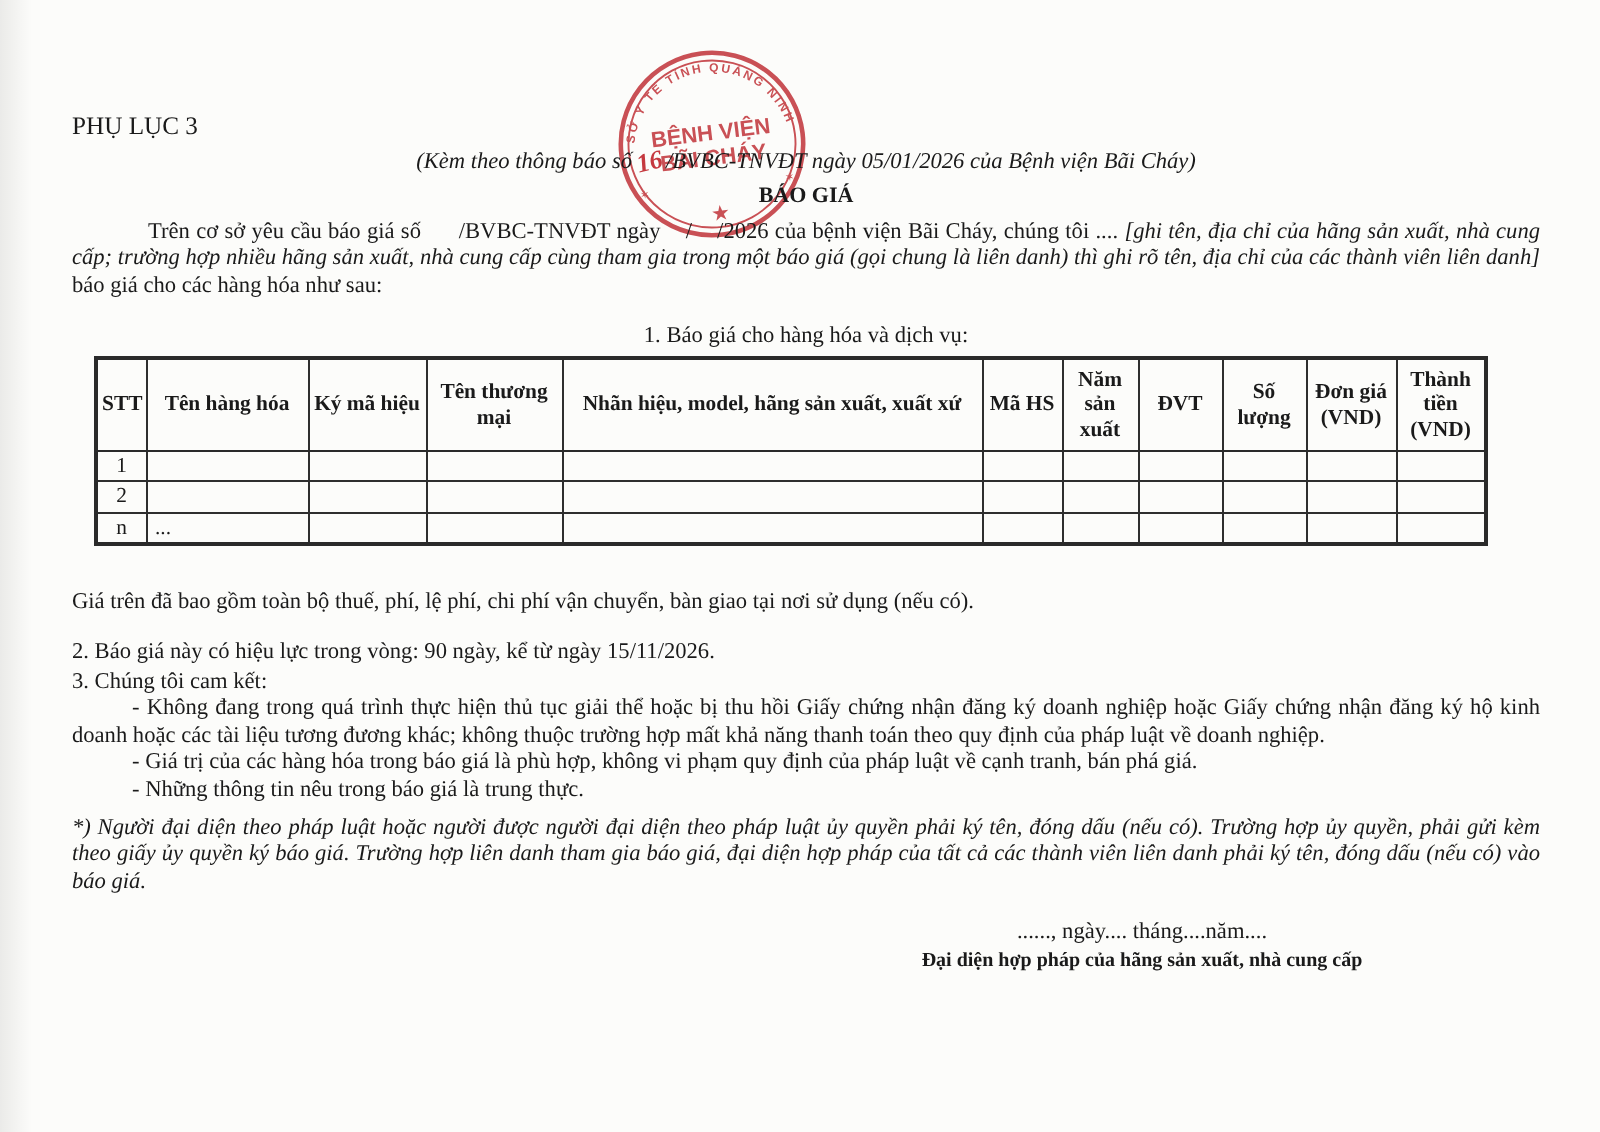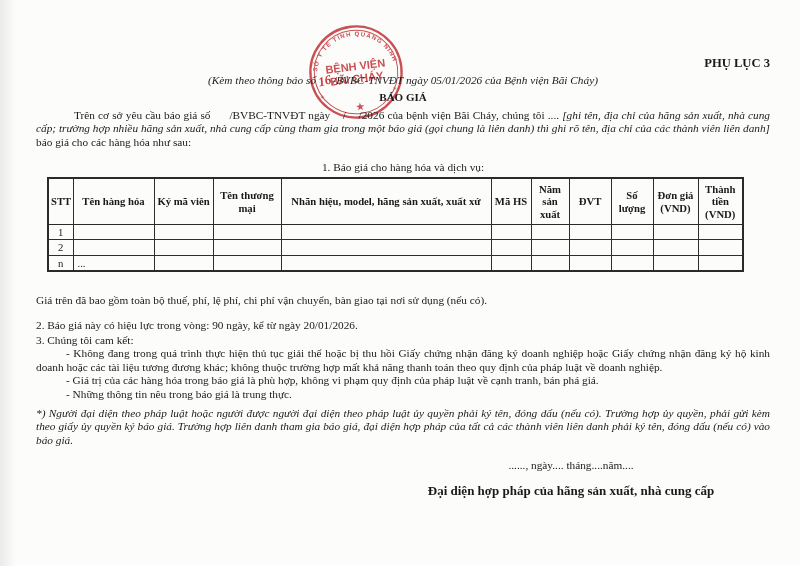--- a/index.html
+++ b/index.html
@@ -7,21 +7,21 @@
     width:800px;height:566px;position:relative;overflow:hidden;
     background:#fcfcfa;color:#1a1a1a;
     font-family:"Liberation Serif","DejaVu Serif",serif;
     font-size:11.3px;line-height:13.6px;
     box-sizing:border-box;
   }
   .scan-edge{position:absolute;left:0;top:0;bottom:0;width:16px;
     background:linear-gradient(to right,rgba(0,0,0,.07),rgba(0,0,0,0));pointer-events:none;}
   .content{padding:57px 30px 0 36px;position:relative;}
   .i{font-style:italic;}
-  .title{font-size:12.6px;font-weight:bold;text-align:right;}
+  .title{font-size:12.6px;font-weight:normal;text-align:left;}
   .subtitle{text-align:center;font-style:italic;margin-top:2px;position:relative;}
   .hand-num{
     display:inline-block;color:#c5393f;font-style:italic;font-weight:bold;
     font-size:13px;transform:rotate(-14deg) translateY(1px);margin:0 2px;
   }
   .doc-title{font-size:11px;font-weight:bold;text-align:center;margin-top:4px;}
   .recipient{font-size:12px;font-weight:bold;text-align:center;margin-top:3px;}
   .intro{text-align:justify;text-indent:38px;margin-top:4px;}
   .section-line{margin-top:0;text-align:center;}
   table{
@@ -33,21 +33,21 @@
   thead tr{height:46px;}
   thead th{font-weight:bold;border-bottom:1.8px solid #2a2a2a;}
   tbody tr{height:15px;}
   td.dots{text-align:left;padding-left:4px;}
   .table-note{margin-top:22px;}
   .p2{margin-top:11px;}
   .p3{margin-top:1px;}
   .bullet{text-align:justify;text-indent:30px;}
   .footnote{font-style:italic;text-align:justify;margin-top:5px;}
   .sig{margin-left:370px;width:330px;text-align:center;margin-top:12px;}
-  .sig-role{font-weight:bold;margin-top:11px;font-size:13px;line-height:14px;}
+  .sig-role{font-weight:bold;margin-top:0;font-size:10px;line-height:14px;}
   .sig-note{font-style:italic;margin-top:2px;}
   .stamp{
     position:absolute;left:308px;top:24px;width:96px;height:96px;
     transform:rotate(-7deg);opacity:.88;mix-blend-mode:multiply;pointer-events:none;
   }
   .stamp text{fill:#c5393f;}
   .stamp-main{font-family:"Liberation Sans","DejaVu Sans",sans-serif;font-weight:bold;font-size:11.5px;text-anchor:middle;}
   .stamp-arc{font-family:"Liberation Sans","DejaVu Sans",sans-serif;font-weight:bold;font-size:6.3px;letter-spacing:1.2px;}
   .stamp-star{font-size:11px;text-anchor:middle;}
   .stamp-side{font-size:6px;text-anchor:middle;}
@@ -96,21 +96,21 @@
           <col style="width:38px">
           <col style="width:42px">
         <col style="width:42px">
           <col style="width:45px">
           <col style="width:45px">
       </colgroup>
       <thead>
         <tr>
           <th>STT</th>
           <th>Tên hàng hóa</th>
-          <th>Ký mã viên</th>
+          <th>Ký mã hiệu</th>
           <th>Tên thương mại</th>
           <th>Nhãn hiệu, model, hãng sản xuất, xuất xứ</th>
           <th>Mã HS</th>
           <th>Năm sản xuất</th>
           <th>ĐVT</th>
           <th>Số lượng</th>
           <th>Đơn giá (VND)</th>
           <th>Thành tiền (VND)</th>
         </tr>
       </thead>
@@ -152,21 +152,21 @@
           <td></td>
             <td></td>
           <td></td>
             <td></td>
         </tr>
       </tbody>
     </table>
 
     <div class="table-note">Giá trên đã bao gồm toàn bộ thuế, phí, lệ phí, chi phí vận chuyển, bàn giao tại nơi sử dụng (nếu có).</div>
 
-    <div class="p2">2. Báo giá này có hiệu lực trong vòng: 90 ngày, kể từ ngày 20/01/2026.</div>
+    <div class="p2">2. Báo giá này có hiệu lực trong vòng: 90 ngày, kể từ ngày 15/11/2026.</div>
     <div class="p3">3. Chúng tôi cam kết:</div>
 
     <div class="bullet">- Không đang trong quá trình thực hiện thủ tục giải thể hoặc bị thu hồi Giấy chứng nhận đăng ký doanh nghiệp hoặc Giấy chứng nhận đăng ký hộ kinh doanh hoặc các tài liệu tương đương khác; không thuộc trường hợp mất khả năng thanh toán theo quy định của pháp luật về doanh nghiệp.</div>
     <div class="bullet">- Giá trị của các hàng hóa trong báo giá là phù hợp, không vi phạm quy định của pháp luật về cạnh tranh, bán phá giá.</div>
     <div class="bullet">- Những thông tin nêu trong báo giá là trung thực.</div>
 
     <p class="footnote">*) Người đại diện theo pháp luật hoặc người được người đại diện theo pháp luật ủy quyền phải ký tên, đóng dấu (nếu có). Trường hợp ủy quyền, phải gửi kèm theo giấy ủy quyền ký báo giá. Trường hợp liên danh tham gia báo giá, đại diện hợp pháp của tất cả các thành viên liên danh phải ký tên, đóng dấu (nếu có) vào báo giá.</p>
 
     <div class="sig">
       <div>......, ngày.... tháng....năm....</div>

